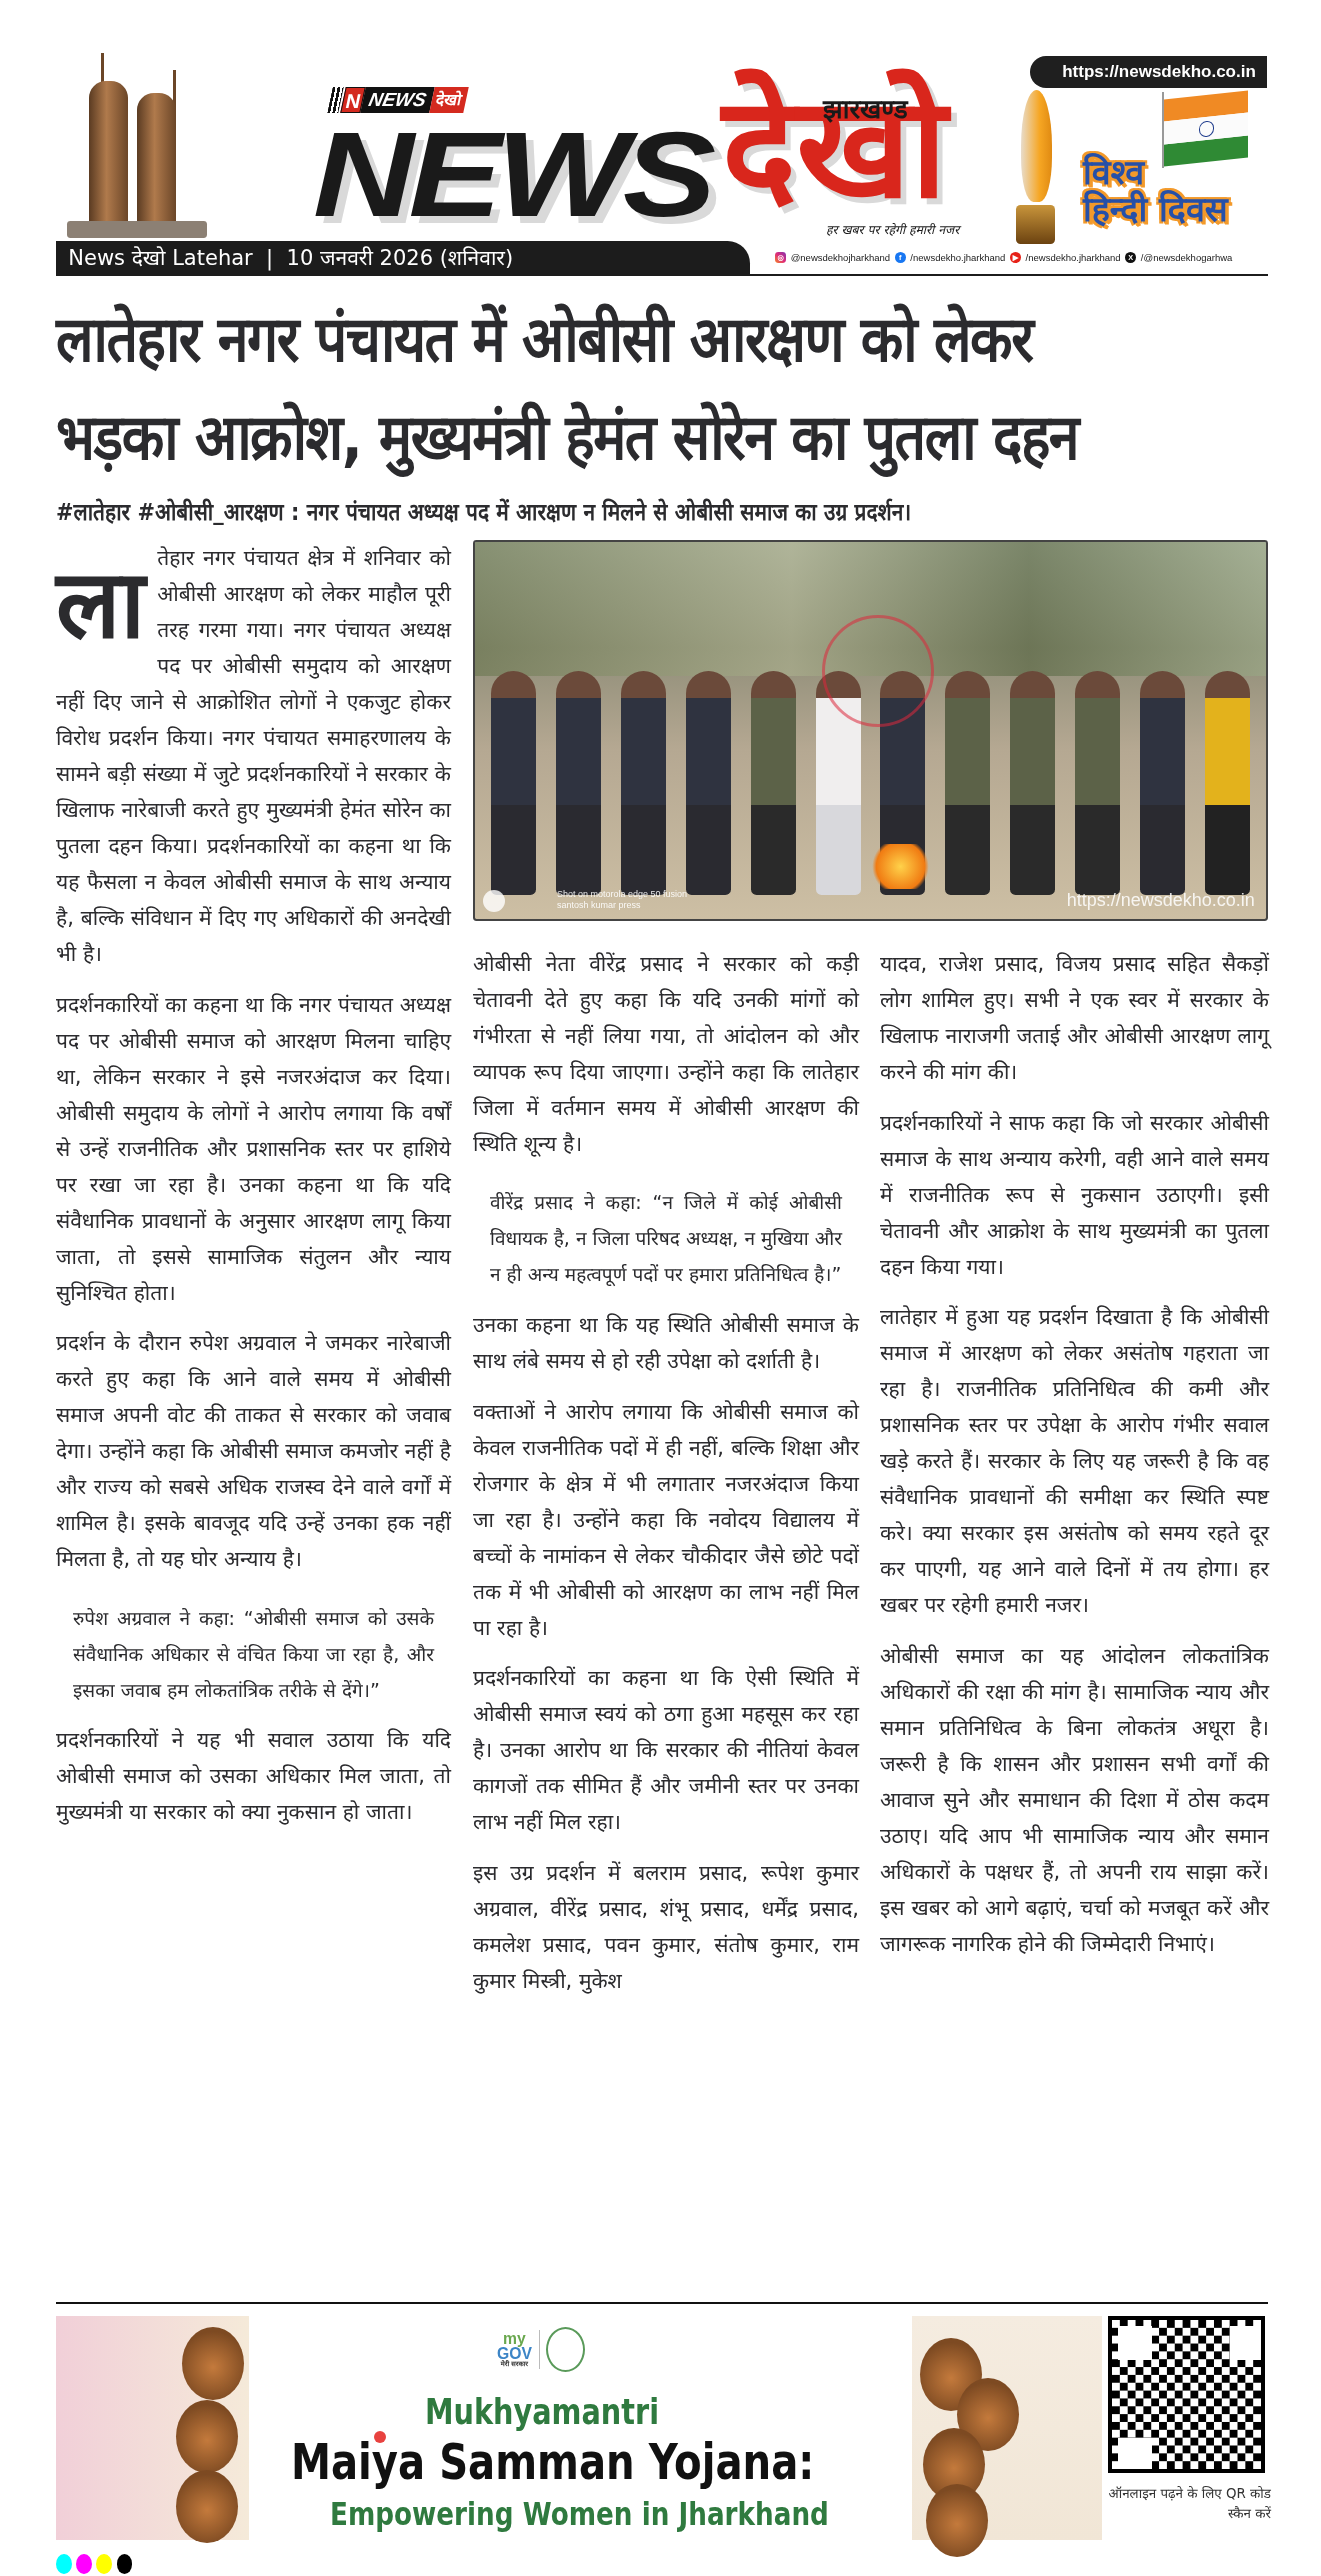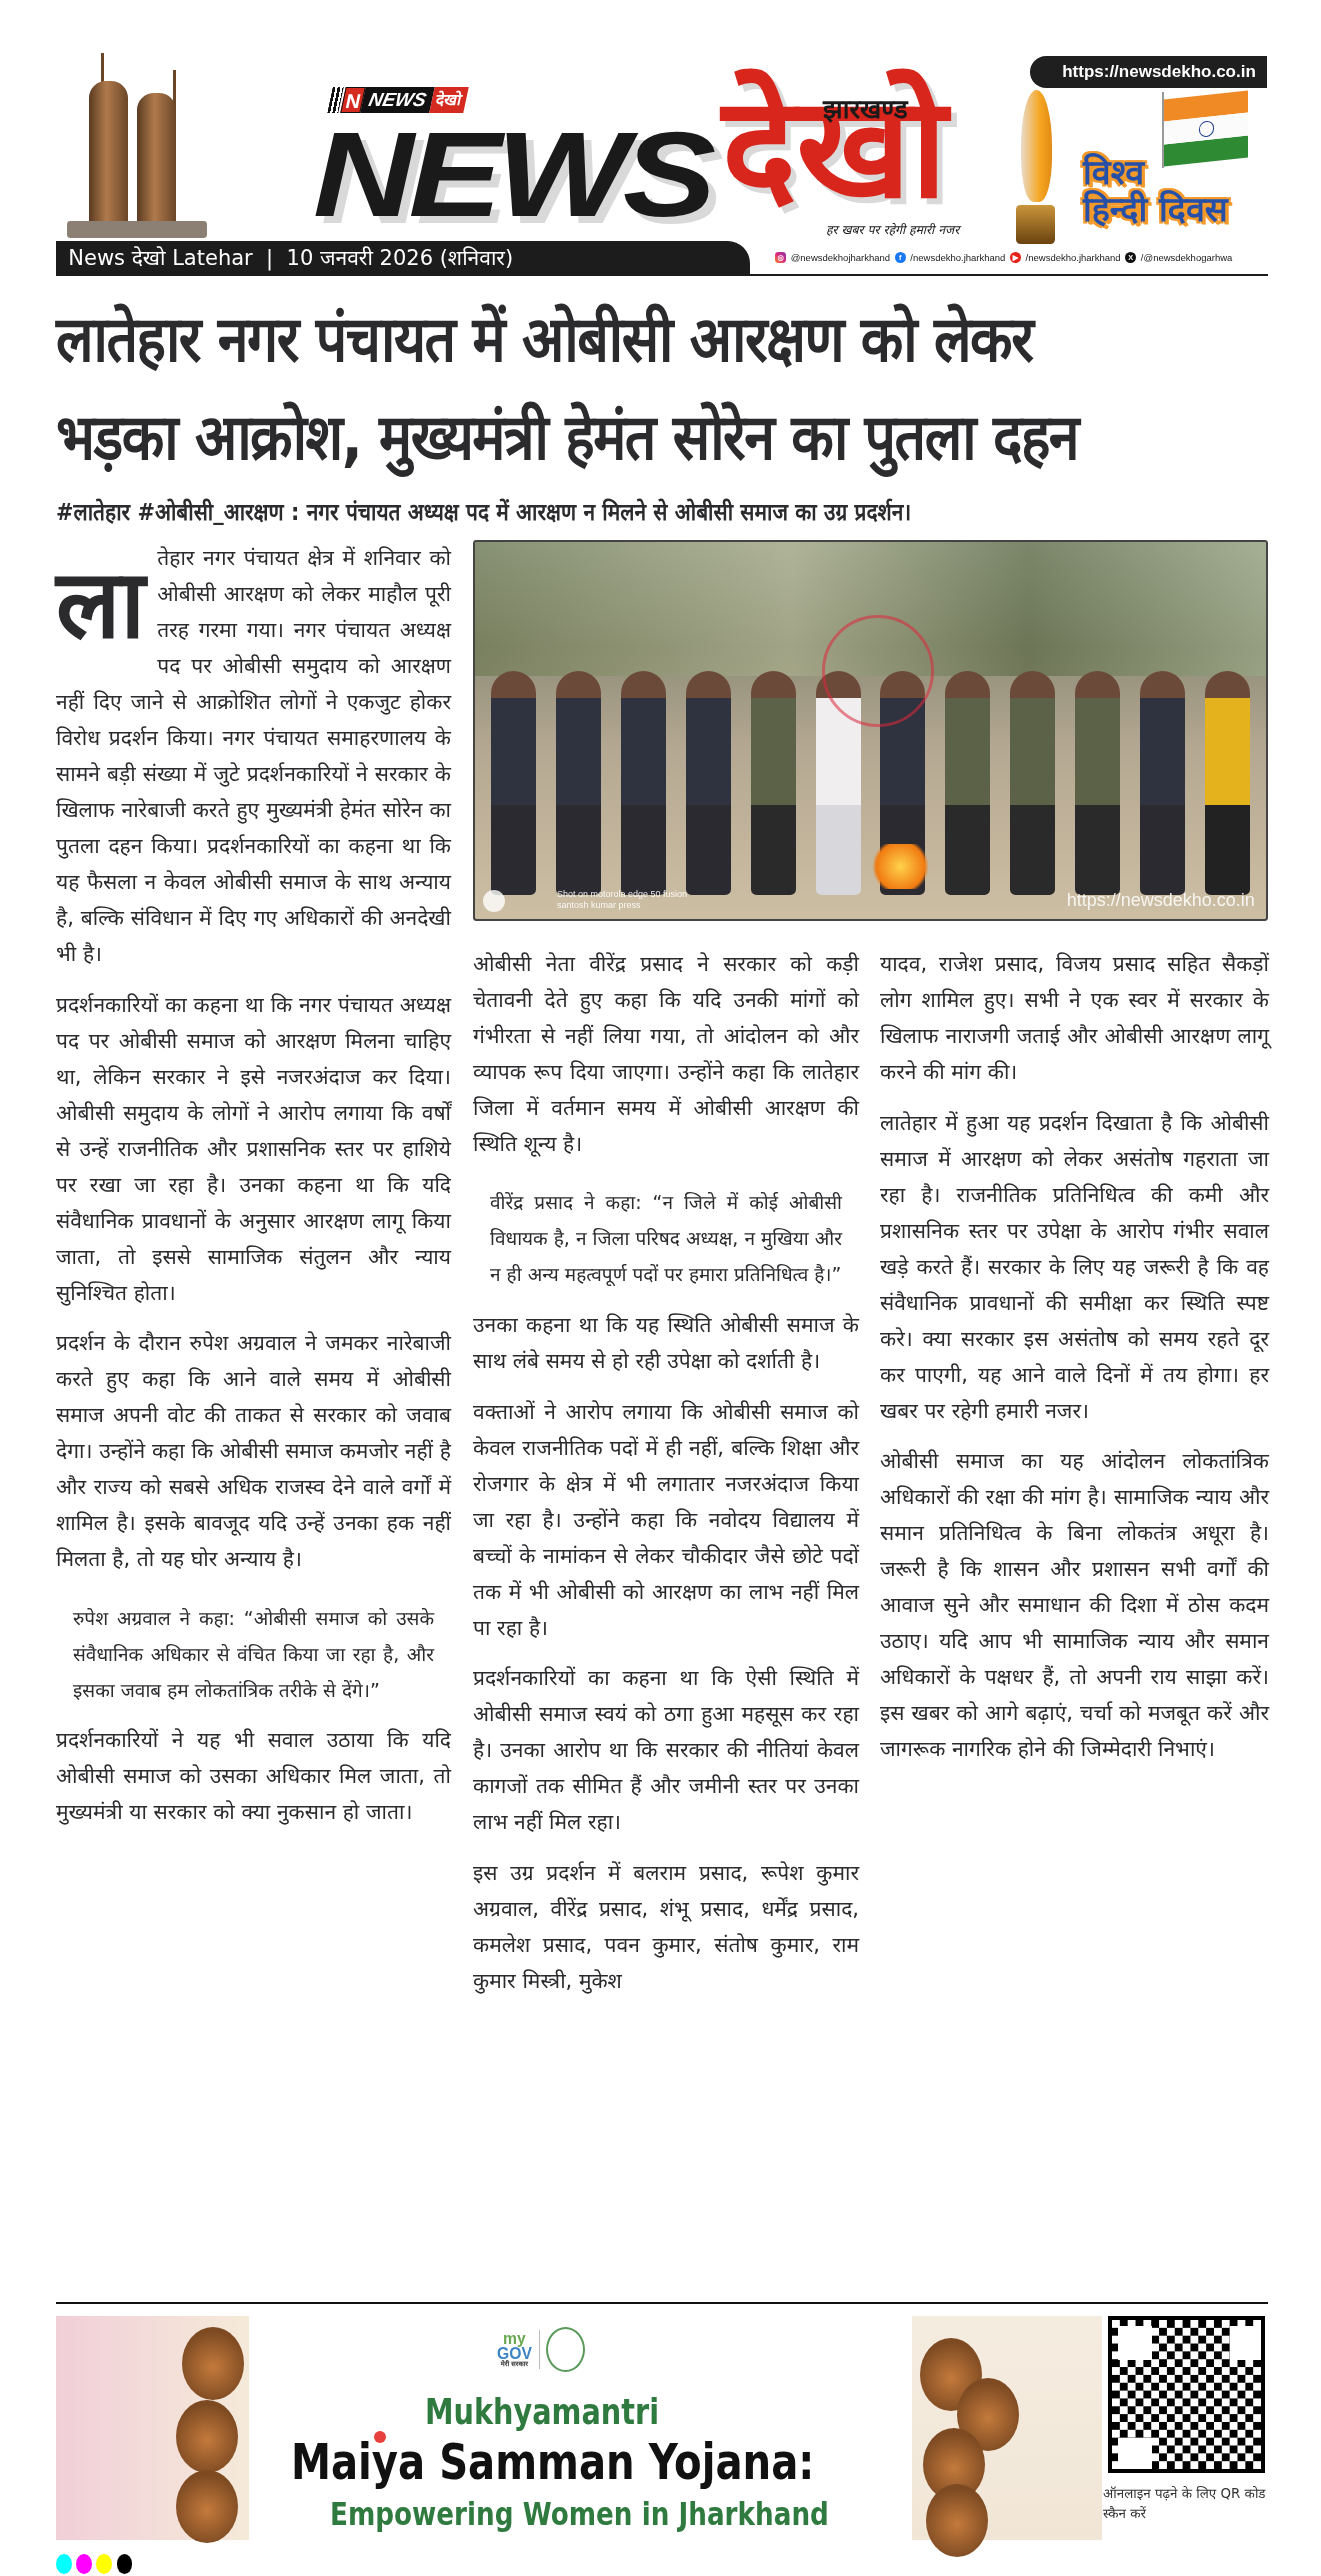--- a/index.html
+++ b/index.html
@@ -93,21 +93,21 @@
   .ad .t2 { position: absolute; left: 235px; top: 118px; font: bold 49px "DejaVu Sans", sans-serif; color: #111; transform: scaleX(0.82); transform-origin: left top; white-space: nowrap; }
   .ad .t3 { position: absolute; left: 274px; top: 179px; font: bold 32px "DejaVu Sans", sans-serif; color: #2f7a3f; transform: scaleX(0.82); transform-origin: left top; white-space: nowrap; }
   .ad .dot { position: absolute; left: 318px; top: 115px; width: 12.3px; height: 12.3px; border-radius: 50%; background: #e8423f; }
   .ad .right-img { position: absolute; left: 856px; top: 0; width: 190px; height: 224px; background: linear-gradient(180deg, #f5ece0, #f1e6d6); }
   .ad .qr { position: absolute; left: 1052px; top: 0; width: 157px; height: 157px; background:
       linear-gradient(#fff,#fff) 5.6px 5.6px/34px 34px no-repeat,
       linear-gradient(#fff,#fff) 118px 5.6px/34px 34px no-repeat,
       linear-gradient(#fff,#fff) 5.6px 118px/34px 34px no-repeat,
       repeating-conic-gradient(#000 0 25%, #fff 0 50%) 0 0/15.7px 15.7px;
       border: 4.5px solid #000; }
-  .ad .qr-caption { position: absolute; left: 1047px; top: 168px; width: 168px; text-align: left; font: 13.4px/20px "DejaVu Sans", sans-serif; color: #333; }
+  .ad .qr-caption { position: absolute; left: 1047px; top: 168px; width: 168px; text-align: right; font: 13.4px/20px "DejaVu Sans", sans-serif; color: #333; }
   .cmyk { position: absolute; left: 56px; top: 2554px; display: flex; gap: 4.5px; }
   .cmyk span { width: 15.7px; height: 20px; border-radius: 50%; display: inline-block; }
 </style>
 </head>
 <body>
 
 <header class="masthead">
   <div class="statue">
     <div class="spear a"></div>
       <div class="spear b"></div>
@@ -210,20 +210,21 @@
   <p>ओबीसी नेता वीरेंद्र प्रसाद ने सरकार को कड़ी चेतावनी देते हुए कहा कि यदि उनकी मांगों को गंभीरता से नहीं लिया गया, तो आंदोलन को और व्यापक रूप दिया जाएगा। उन्होंने कहा कि लातेहार जिला में वर्तमान समय में ओबीसी आरक्षण की स्थिति शून्य है।</p>
   <p class="quote">वीरेंद्र प्रसाद ने कहा: “न जिले में कोई ओबीसी विधायक है, न जिला परिषद अध्यक्ष, न मुखिया और न ही अन्य महत्वपूर्ण पदों पर हमारा प्रतिनिधित्व है।”</p>
   <p>उनका कहना था कि यह स्थिति ओबीसी समाज के साथ लंबे समय से हो रही उपेक्षा को दर्शाती है।</p>
   <p>वक्ताओं ने आरोप लगाया कि ओबीसी समाज को केवल राजनीतिक पदों में ही नहीं, बल्कि शिक्षा और रोजगार के क्षेत्र में भी लगातार नजरअंदाज किया जा रहा है। उन्होंने कहा कि नवोदय विद्यालय में बच्चों के नामांकन से लेकर चौकीदार जैसे छोटे पदों तक में भी ओबीसी को आरक्षण का लाभ नहीं मिल पा रहा है।</p>
   <p>प्रदर्शनकारियों का कहना था कि ऐसी स्थिति में ओबीसी समाज स्वयं को ठगा हुआ महसूस कर रहा है। उनका आरोप था कि सरकार की नीतियां केवल कागजों तक सीमित हैं और जमीनी स्तर पर उनका लाभ नहीं मिल रहा।</p>
   <p>इस उग्र प्रदर्शन में बलराम प्रसाद, रूपेश कुमार अग्रवाल, वीरेंद्र प्रसाद, शंभू प्रसाद, धर्मेंद्र प्रसाद, कमलेश प्रसाद, पवन कुमार, संतोष कुमार, राम कुमार मिस्त्री, मुकेश</p>
 </div>
 
 <div class="col col3">
   <p>यादव, राजेश प्रसाद, विजय प्रसाद सहित सैकड़ों लोग शामिल हुए। सभी ने एक स्वर में सरकार के खिलाफ नाराजगी जताई और ओबीसी आरक्षण लागू करने की मांग की।</p>
+  <p>प्रदर्शनकारियों ने साफ कहा कि जो सरकार ओबीसी समाज के साथ अन्याय करेगी, वही आने वाले समय में राजनीतिक रूप से नुकसान उठाएगी। इसी चेतावनी और आक्रोश के साथ मुख्यमंत्री का पुतला दहन किया गया।</p>
   <p>लातेहार में हुआ यह प्रदर्शन दिखाता है कि ओबीसी समाज में आरक्षण को लेकर असंतोष गहराता जा रहा है। राजनीतिक प्रतिनिधित्व की कमी और प्रशासनिक स्तर पर उपेक्षा के आरोप गंभीर सवाल खड़े करते हैं। सरकार के लिए यह जरूरी है कि वह संवैधानिक प्रावधानों की समीक्षा कर स्थिति स्पष्ट करे। क्या सरकार इस असंतोष को समय रहते दूर कर पाएगी, यह आने वाले दिनों में तय होगा। हर खबर पर रहेगी हमारी नजर।</p>
   <p>ओबीसी समाज का यह आंदोलन लोकतांत्रिक अधिकारों की रक्षा की मांग है। सामाजिक न्याय और समान प्रतिनिधित्व के बिना लोकतंत्र अधूरा है। जरूरी है कि शासन और प्रशासन सभी वर्गों की आवाज सुने और समाधान की दिशा में ठोस कदम उठाए। यदि आप भी सामाजिक न्याय और समान अधिकारों के पक्षधर हैं, तो अपनी राय साझा करें। इस खबर को आगे बढ़ाएं, चर्चा को मजबूत करें और जागरूक नागरिक होने की जिम्मेदारी निभाएं।</p>
 </div>
 
 <div class="ad-rule"></div>
 <section class="ad">
   <div class="left-img">
     <div class="face" style="left:126px; top:11.2px;"></div>
     <div class="face" style="left:120px; top:84px;"></div>
     <div class="face" style="left:120px; top:154px;"></div>

